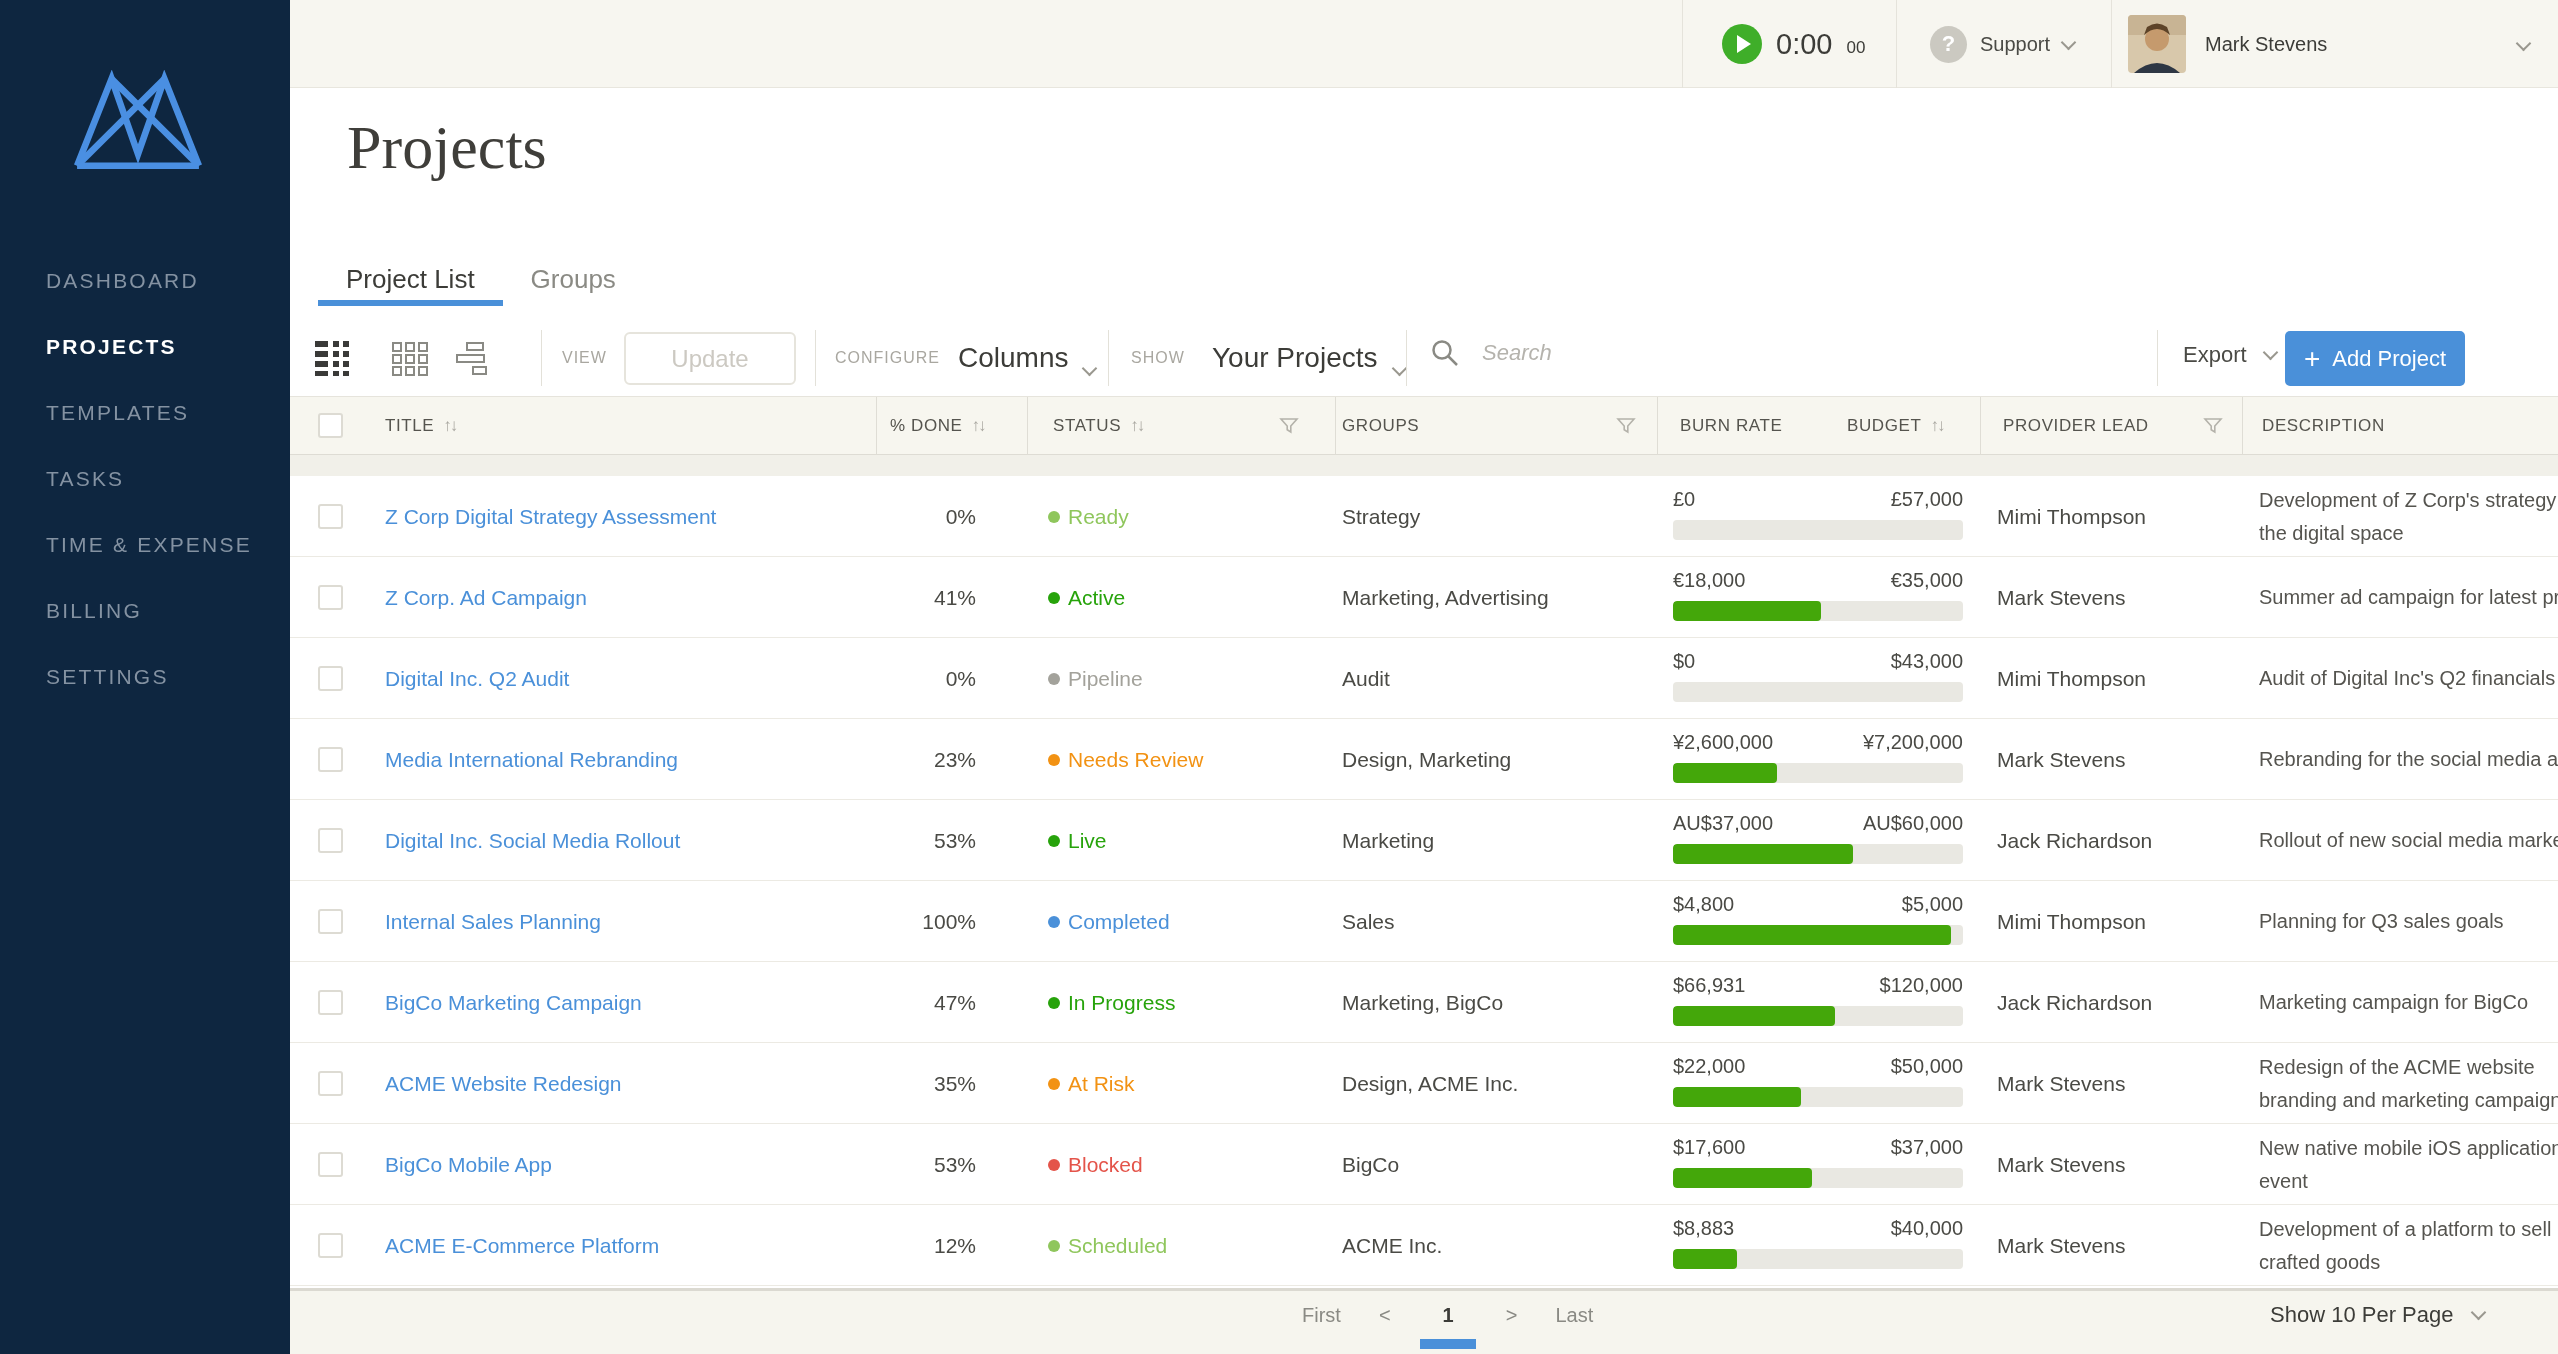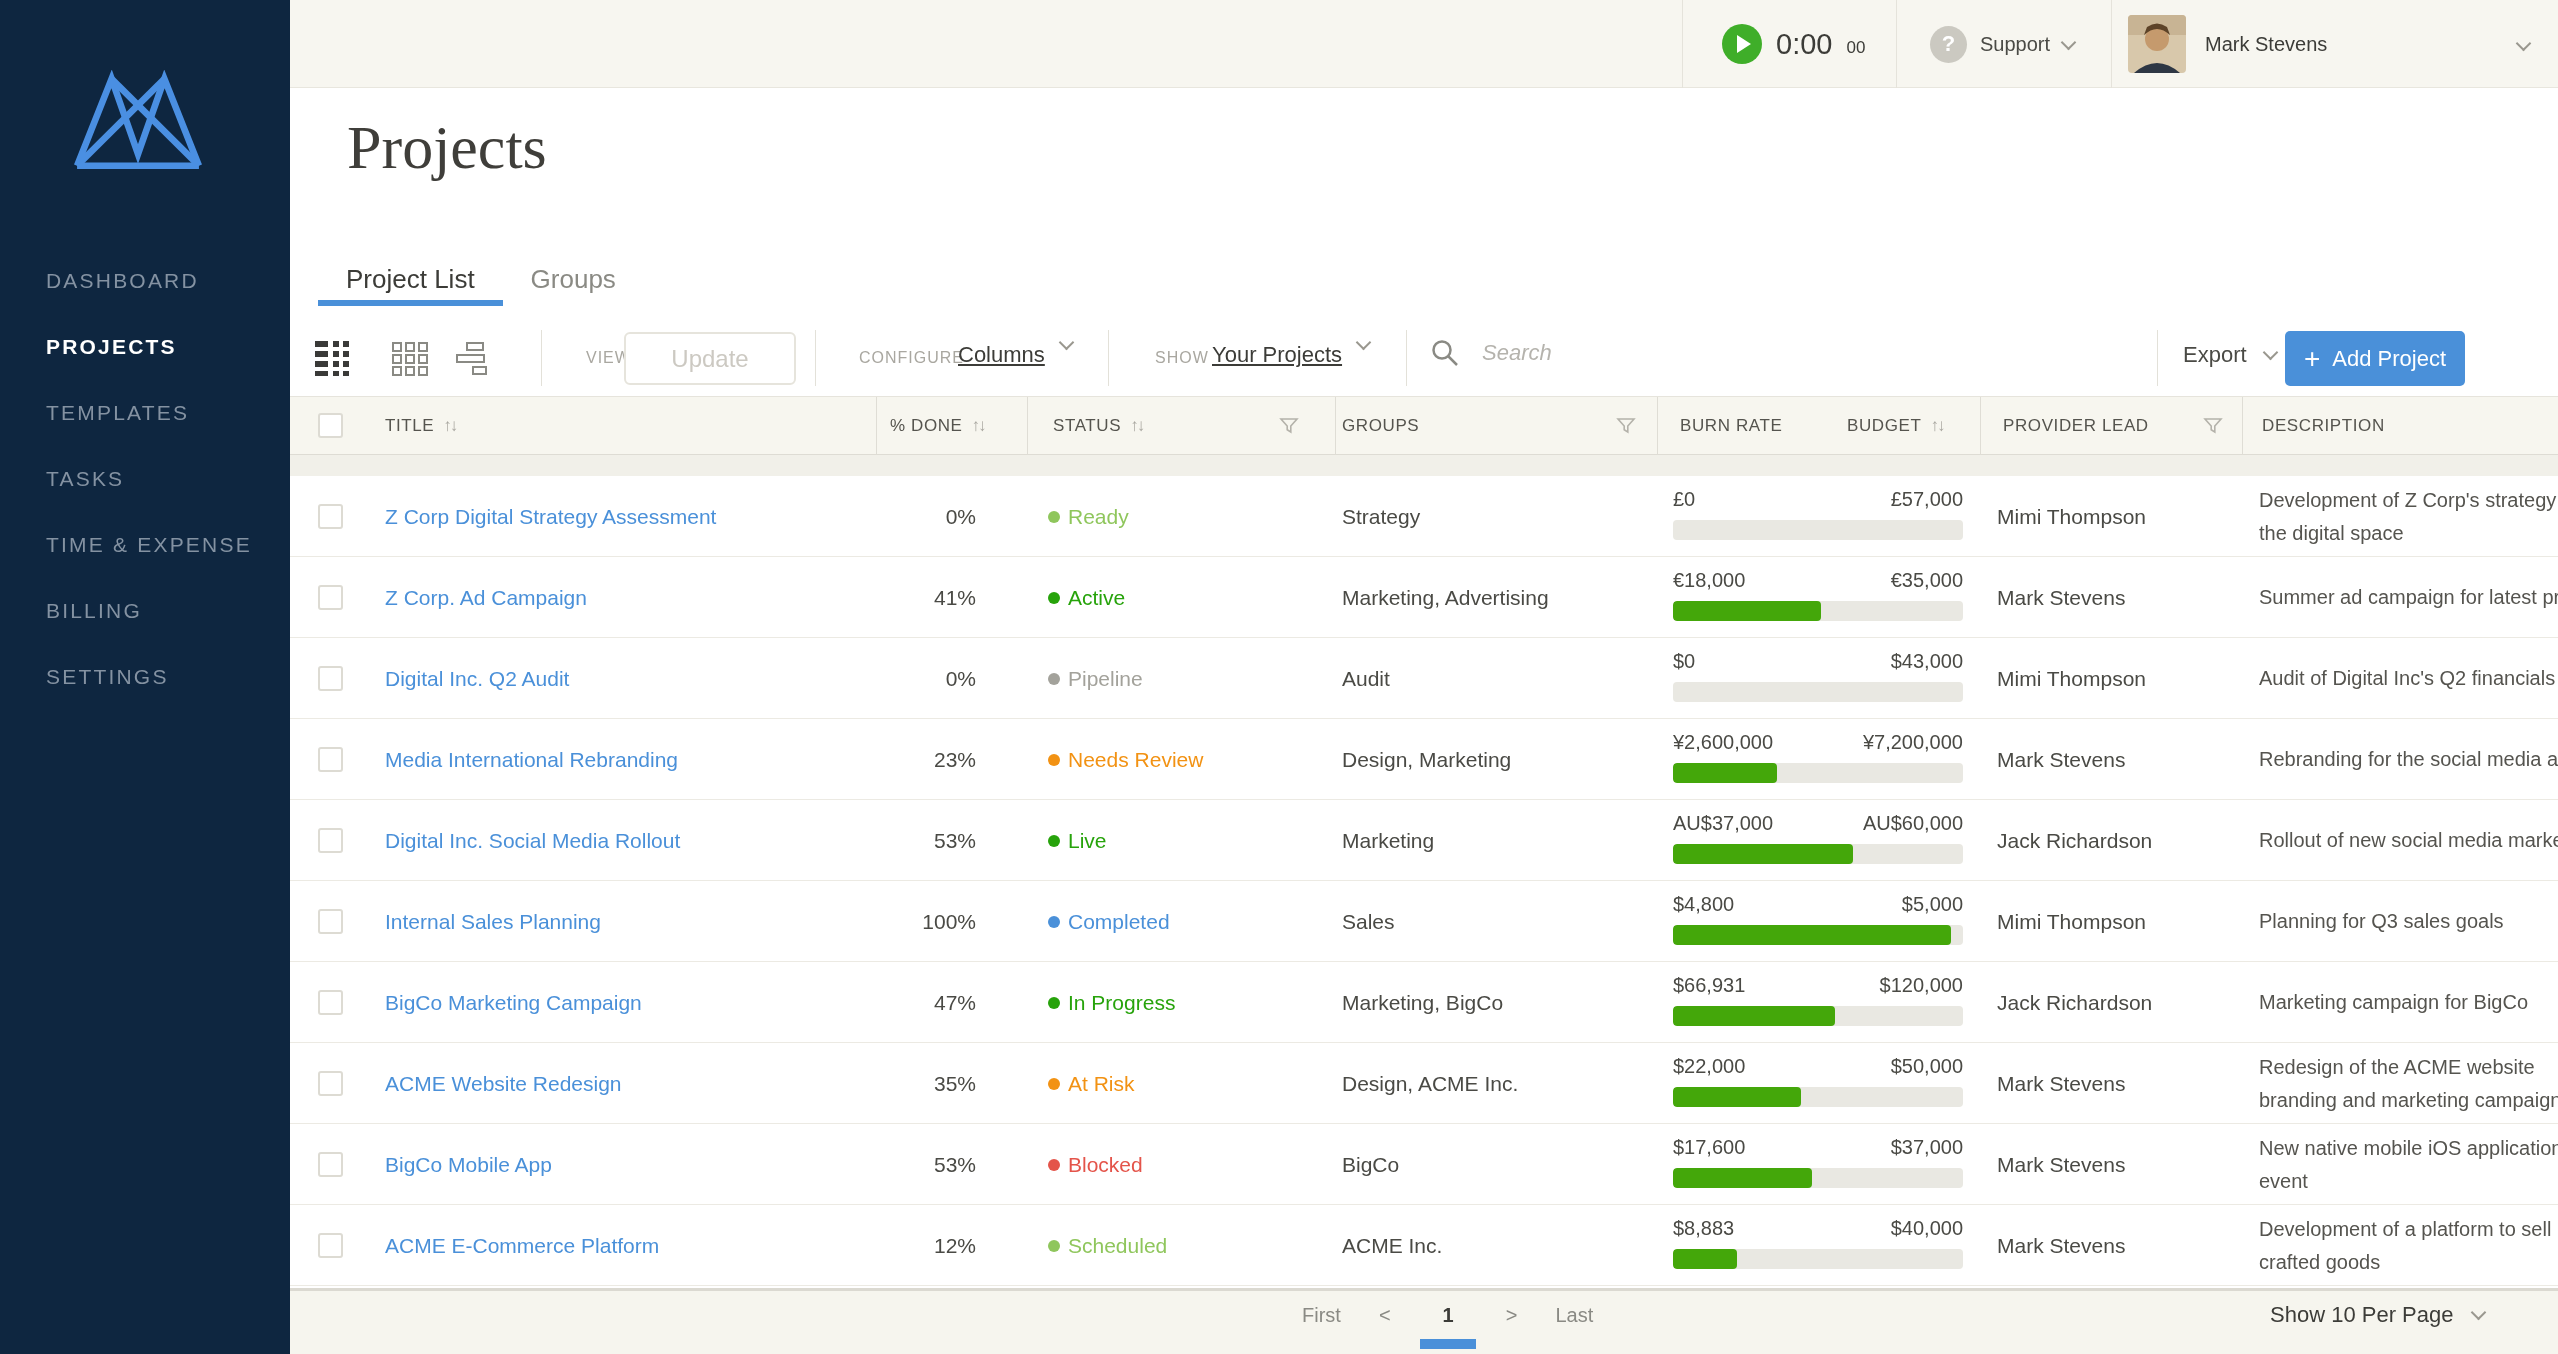--- a/index.html
+++ b/index.html
@@ -46,25 +46,25 @@
   .tabs { position:absolute; left:28px; top:252px; display:flex; }
   .tab { position:relative; padding:0 28px; height:54px; display:flex; align-items:center;
          font-size:26px; color:#8a8a84; cursor:pointer; }
   .tab.active { color:#3c3c38; }
   .tab.active:after { content:""; position:absolute; left:0; bottom:0; width:100%; height:6px; background:var(--accent,#4a90d9); }
 
   
   .toolbar { position:absolute; left:0; top:320px; width:2268px; height:77px; border-bottom:1px solid #e6e4dc; background:#fff; }
   .tl-divider { position:absolute; top:10px; width:1px; height:56px; background:#e3e1d9; }
   .view-icon { position:absolute; top:20px; cursor:pointer; }
-  .tl-label { position:absolute; top:29px; font-size:16px; letter-spacing:1px; color:#a9a7a0;margin-left:24px; }
+  .tl-label { position:absolute; top:29px; font-size:16px; letter-spacing:1px; color:#a9a7a0; }
   .update-btn { position:absolute; left:334px; top:12px; width:172px; height:53px; border:2px solid #e6e4dc;
                 border-radius:6px; background:#fff; color:#ccc9c2; font-size:24px; cursor:default;
                 font-family:"Liberation Sans", sans-serif; }
-  .dd { position:absolute; top:22px; font-size:22px; color:#3c3c38; display:flex; align-items:flex-start; gap:16px; cursor:pointer;text-decoration:underline; }
+  .dd { position:absolute; top:22px; font-size:28px; color:#3c3c38; display:flex; align-items:flex-end; gap:16px; cursor:pointer; }
   .search-wrap { position:absolute; left:1140px; top:18px; display:flex; align-items:center; gap:22px; }
   .search-input { border:none; outline:none; font-size:22px; font-style:italic; color:#6b6b66; width:330px; background:transparent;
                   font-family:"Liberation Sans", sans-serif; }
   .search-input::placeholder { color:#b5b3ad; }
   .export { position:absolute; left:1893px; top:22px; font-size:22px; color:#4a4a45; display:flex; gap:18px; align-items:center; cursor:pointer; }
   .add-btn { position:absolute; left:1995px; top:11px; width:180px; height:55px; background:var(--accent,#4a90d9);
              border:none; border-radius:5px; color:#fff; font-size:22px; cursor:pointer;
              display:flex; align-items:center; justify-content:center; gap:12px;
              font-family:"Liberation Sans", sans-serif; }
   .add-plus { font-size:28px; font-weight:400; line-height:1; }

